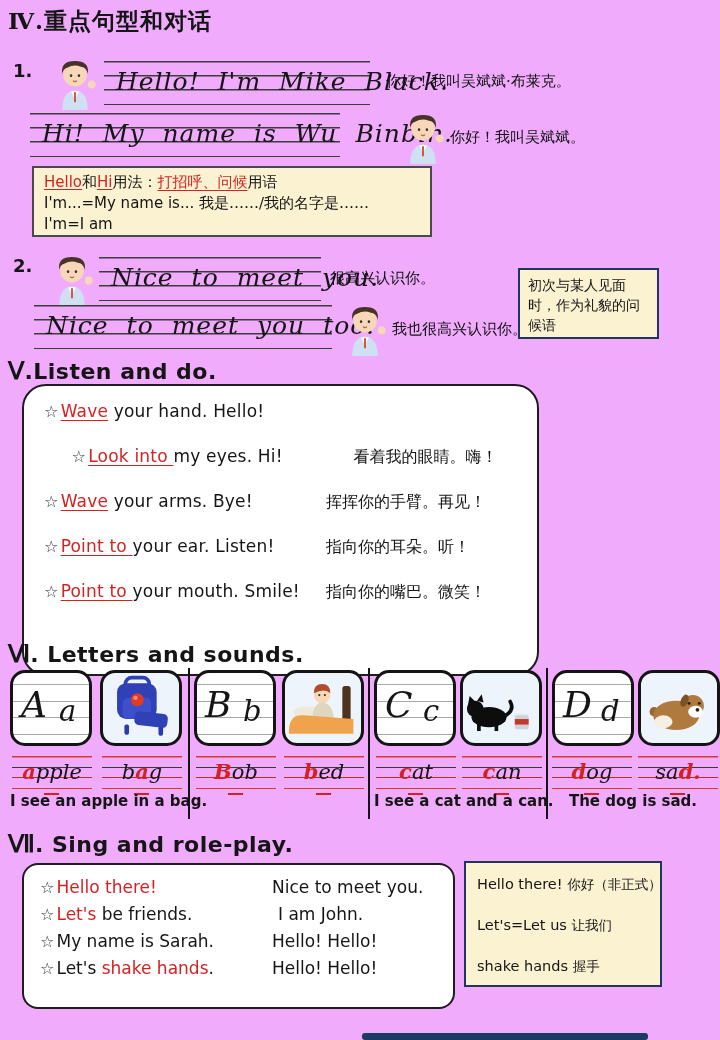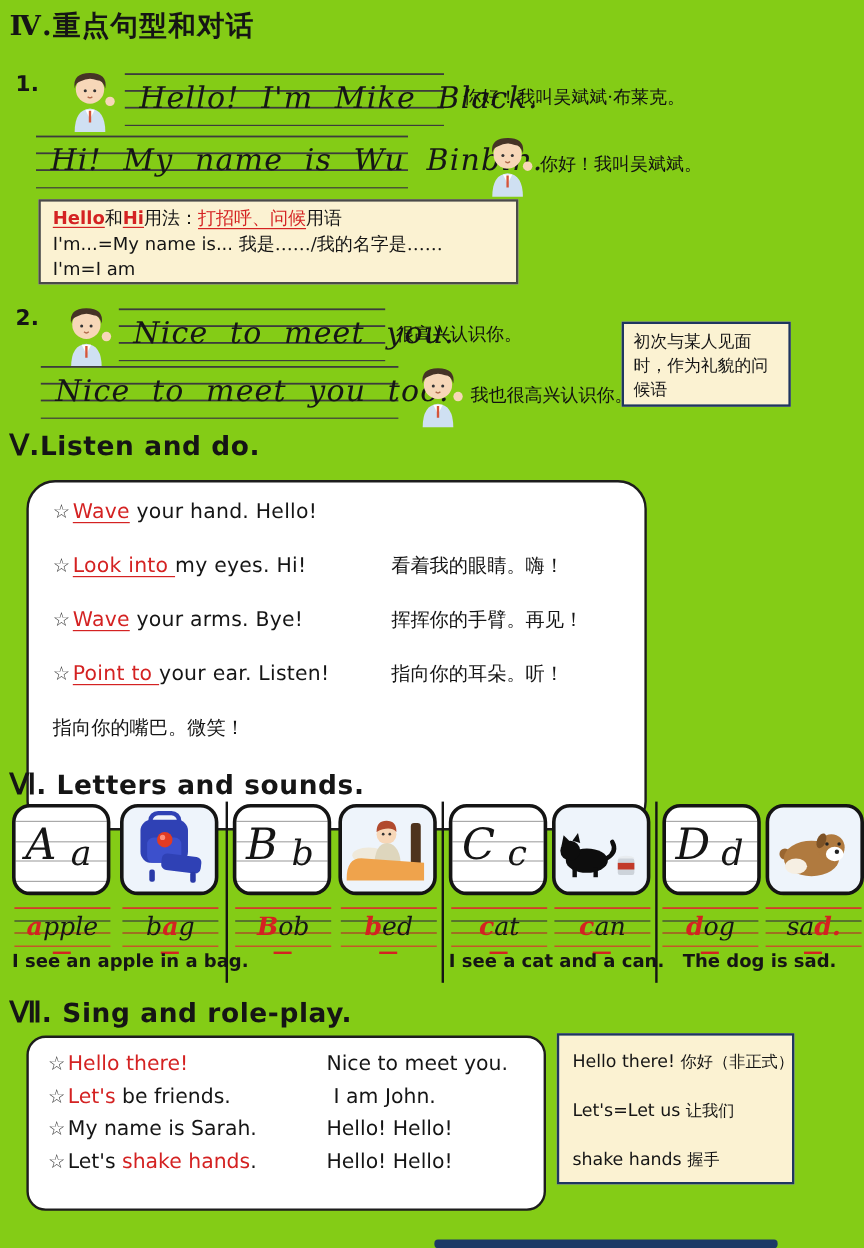--- a/index.html
+++ b/index.html
@@ -1,18 +1,18 @@
 <!DOCTYPE html>
 <html><head>
 <meta charset="utf-8">
 <style>
   * { margin:0; padding:0; box-sizing:border-box; }
   body { width:720px; height:1040px; background:#ffffff; overflow:hidden;
          font-family:"DejaVu Sans", sans-serif; color:#151515; }
-  .page { position:relative; width:720px; height:1040px; background:#84cc16; }
+  .page { position:relative; width:720px; height:1040px; background:#f0abfc; }
   .abs { position:absolute; }
 
   
   .sec-title { font-weight:bold; white-space:nowrap; }
   .sec-title .rn { font-family:"Liberation Serif", serif; font-size:24px; font-weight:600; }
   .sec-title .lbl { font-family:"DejaVu Sans", sans-serif; font-size:22px; font-weight:bold; letter-spacing:0.5px; }
   .zh-title { font-family:"DejaVu Serif", serif; font-weight:bold; font-size:23px; letter-spacing:1px; }
 
   .item-num { font-size:18px; font-weight:bold; font-family:"DejaVu Sans", sans-serif; }
 
@@ -26,21 +26,21 @@
   .hw span { position:absolute; left:12px; top:0; white-space:nowrap;
     font-family:"DejaVu Serif", serif; font-style:italic;
     font-size:25px; line-height:42px; word-spacing:9px; letter-spacing:1px; color:#161616; }
 
   .zh-t { position:absolute; font-family:"DejaVu Serif", serif; font-size:15px; color:#111; white-space:nowrap; }
 
   
   .note { position:absolute; background:#fbf2d2; border:2px solid #4a4a4a; padding:4px 10px;
           font-size:15px; line-height:21px; }
   .note-navy { border:2px solid #1e3560; }
-  .red-b { color:#d42222; font-weight:bold; text-decoration:underline; text-underline-offset:2px; }
+  .red-b { color:#d42222; font-weight:normal; text-decoration:underline; text-underline-offset:2px; }
   .red-u { color:#d42222; text-decoration:underline; text-underline-offset:3px; text-decoration-color:#d42222; }
   .zh-inline { font-family:"DejaVu Serif", serif; }
 
   
   .round-box { position:absolute; border:2.5px solid #1d1d1d; border-radius:24px; background:#fff; }
   .lrow { position:absolute; left:20px; right:12px; display:flex; align-items:baseline; }
   .lrow .en { font-size:17px; font-weight:500; letter-spacing:0.2px; width:282px; }
   .lrow .zh { font-family:"DejaVu Serif", serif; font-size:16px; }
   .star { color:#3a3a3a; margin-right:2px; font-size:0.95em; }
 
@@ -152,37 +152,38 @@
       <use href="#boySym"></use>
     </svg>
   <div class="zh-t" style="left:392px; top:320px;">我也很高兴认识你。</div>
 
   <div class="note note-navy zh-inline" style="left:518px; top:268px; width:141px; height:71px; font-size:14px; line-height:20px; padding:5px 8px;">初次与某人见面时，作为礼貌的问候语</div>
 
   <div class="abs sec-title" style="left:8px; top:357px;">
     <span class="rn">Ⅴ</span><span class="lbl">.Listen and do.</span>
   </div>
 
-  <div class="round-box" style="left:22px; top:400px; width:517px; height:292px;">
+  <div class="round-box" style="left:22px; top:384px; width:517px; height:292px;">
     <div class="lrow" style="top:15px;">
       <span class="en"><span class="star">☆</span><span class="red-u">Wave</span><span> your hand. Hello!</span></span>
     </div>
-    <div class="lrow" style="top:60px;">
+    <div class="lrow" style="top:60px;justify-content:center;">
       <span class="en"><span class="star">☆</span><span class="red-u">Look into </span><span>my eyes. Hi!</span></span>
       <span class="zh">看着我的眼睛。嗨！</span>
     </div>
     <div class="lrow" style="top:105px;">
       <span class="en"><span class="star">☆</span><span class="red-u">Wave</span><span> your arms. Bye!</span></span>
       <span class="zh">挥挥你的手臂。再见！</span>
     </div>
     <div class="lrow" style="top:150px;">
       <span class="en"><span class="star">☆</span><span class="red-u">Point to </span><span>your ear. Listen!</span></span>
       <span class="zh">指向你的耳朵。听！</span>
     </div>
     <div class="lrow" style="top:195px;">
+      <span class="en"><span class="star">☆</span><span class="red-u">Point to </span><span>your mouth. Smile!</span></span>
       <span class="zh">指向你的嘴巴。微笑！</span>
     </div>
   </div>
 
   <div class="abs sec-title" style="left:8px; top:640px;">
     <span class="rn">Ⅵ</span><span class="lbl">. Letters and sounds.</span>
   </div>
 
   <div class="lgroup" style="left:10px; width:176px;">
     <div class="card lc" style="left:0;">

